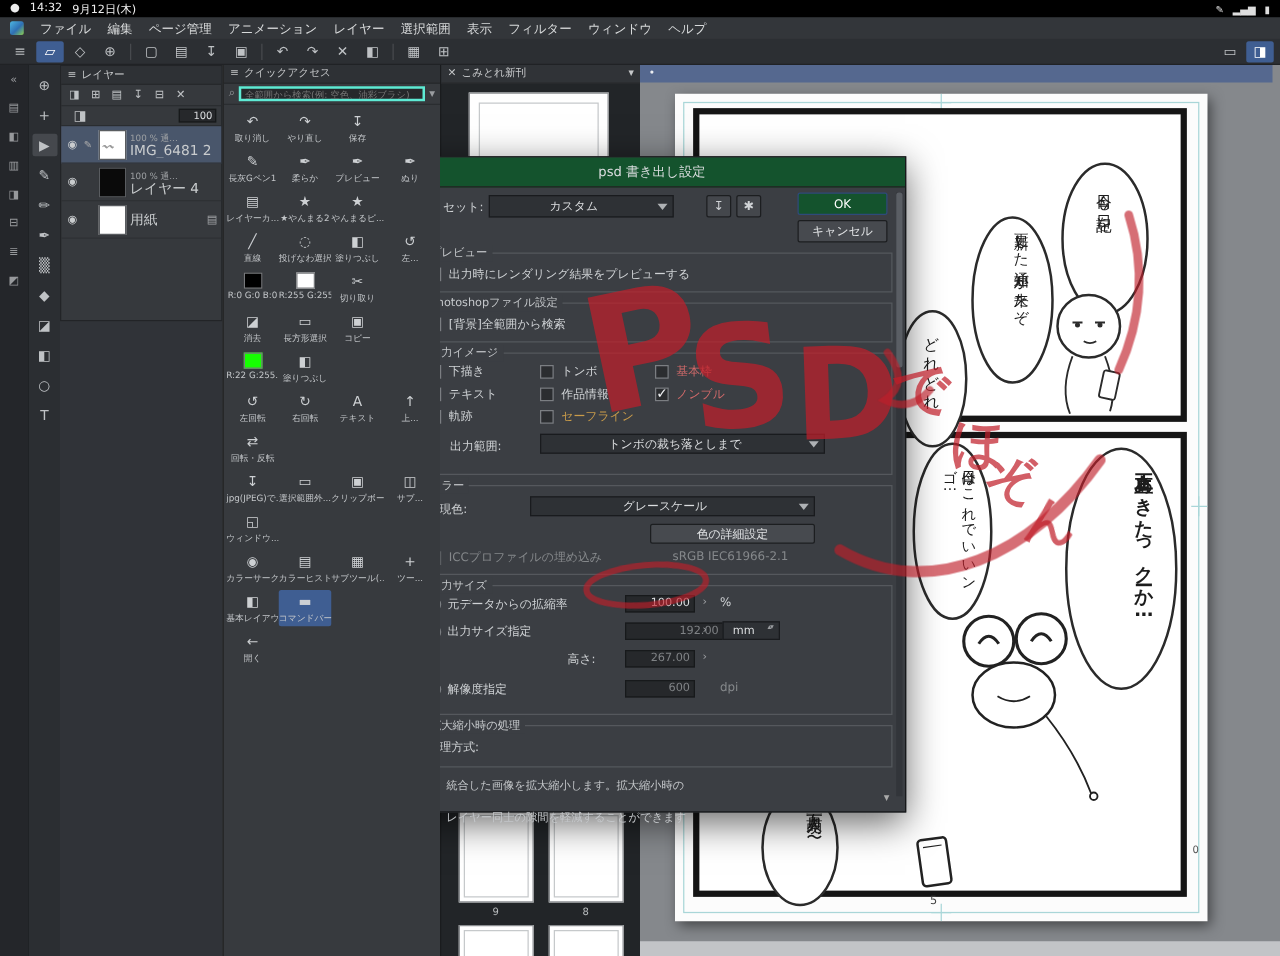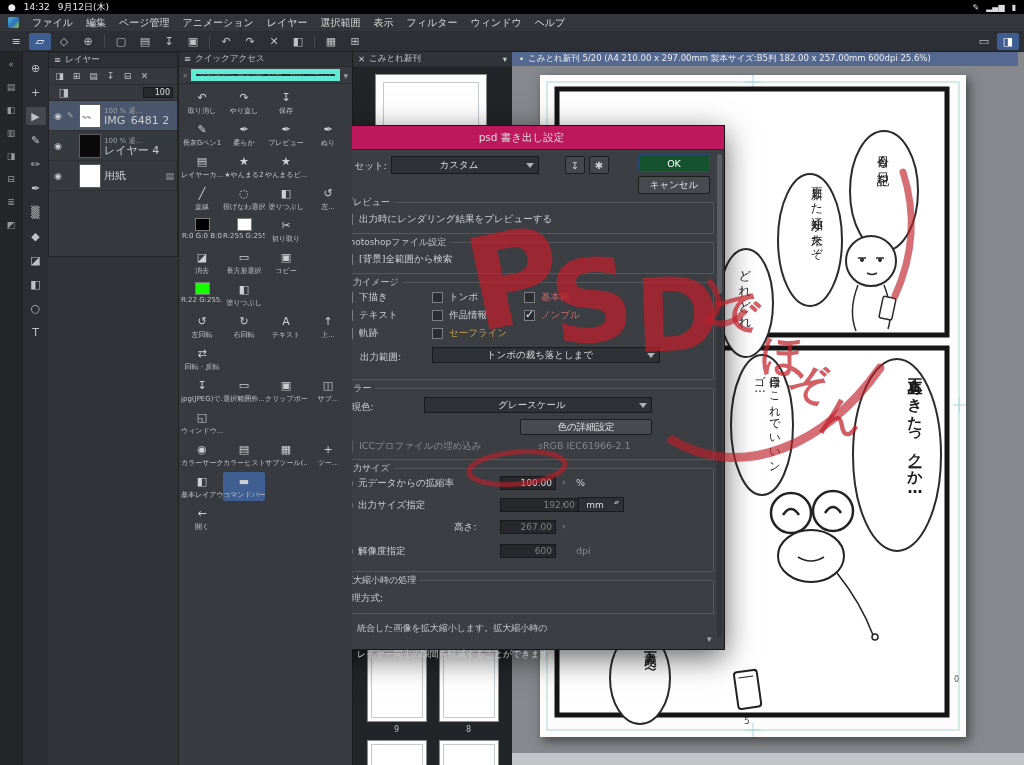--- a/index.html
+++ b/index.html
@@ -45,21 +45,21 @@
 .lthumb.sketch::after{content:"〰";position:absolute;left:2px;top:5px;color:#9a9a9a;font-size:9px}
 .lmeta{display:flex;flex-direction:column;line-height:10px;overflow:hidden;white-space:nowrap}
 .l-info{font-size:7px;color:#9da0a3}
 .l-name{font-size:11px}
 .lpage-ic{margin-left:auto;font-size:9px;color:#9da0a3}
 .under-lpanel{position:absolute;left:48px;top:257px;bottom:0;width:130px;background:#303338;z-index:29}
 
 
 .qa{position:absolute;left:178px;top:52px;bottom:0;width:174px;background:#373a3e;border-left:1px solid #222;z-index:30;overflow:hidden}
 .qa-search{height:17px;display:flex;align-items:center;gap:3px;padding:0 4px;border-bottom:1px solid #2a2d30;font-size:9px;color:#9a9da0}
-.qa-search input{flex:1;min-width:0;height:12px;background:#26282b;border:5px solid #5eead4;color:#aeb1b4;font-size:7.5px;padding:0 3px}
+.qa-search input{flex:1;min-width:0;height:12px;background:#26282b;border:2px solid #5eead4;color:#aeb1b4;font-size:7.5px;padding:0 3px}
 .qa-rows{padding:4px 2px}
 .qa-row{display:flex;margin-bottom:3px}
 .qa-it{width:42px;display:flex;flex-direction:column;align-items:center;gap:1px;border-radius:2px;padding:2px 0 1px}
 .qa-it.sel{background:#3f5e92}
 .qa-ic{width:17px;height:15px;display:flex;align-items:center;justify-content:center;font-size:11px;color:#cdd0d3}
 .qa-sw{width:15px;height:13px;border:1px solid #77797c}
 .sw-k{background:#000}.sw-w{background:#fff}.sw-g{background:#16ff01}
 .qa-lb{font-size:7px;color:#c3c6c9;max-width:42px;overflow:hidden;white-space:nowrap}
 
 
@@ -80,21 +80,21 @@
 .docbar{position:absolute;left:512px;top:52px;right:6px;height:14px;background:#55688f;display:flex;align-items:center;gap:4px;padding:0 7px;font-size:8.5px;color:#eceef2;z-index:15;white-space:nowrap;overflow:hidden}
 .page{position:absolute;left:540px;top:75px;width:426px;height:662px;background:#fcfcfc;box-shadow:3px 4px 10px rgba(0,0,0,.5);z-index:2}
 .vtext{position:absolute;writing-mode:vertical-rl;text-orientation:upright;color:#1c1c1c;letter-spacing:1px;line-height:15px;font-size:12px}
 .vtext.big{font-size:15px;line-height:18px;font-weight:bold}
 .pageno{position:absolute;left:204px;top:641px;font-size:9px;color:#444}
 .corner{position:absolute;left:414px;top:600px;font-size:8px;color:#555}
 .canvas-scroll{position:absolute;left:512px;right:0;bottom:0;height:12px;background:#c2c4c7;z-index:3}
 
 
 .dlg{position:absolute;left:318px;top:125px;width:407px;height:525px;background:#3b3e43;border:1px solid #17181a;box-shadow:0 8px 28px rgba(0,0,0,.6);z-index:20;font-size:9.5px;color:#cfd2d5}
-.dlg-title{height:24px;background:#be185d;border-bottom:1px solid #222;display:flex;align-items:center;justify-content:center;font-size:10.5px;color:#dcdee0;position:relative}
+.dlg-title{height:24px;background:#14532d;border-bottom:1px solid #222;display:flex;align-items:center;justify-content:center;font-size:10.5px;color:#dcdee0;position:relative}
 .dlg-close{position:absolute;left:8px;top:4px;width:16px;height:16px;display:flex;align-items:center;justify-content:center;font-size:12px;color:#c5c8cb}
 .lab{position:absolute;font-size:9.5px;color:#cfd2d5;white-space:nowrap}
 .lab.red{color:#d16a6a}.lab.orange{color:#c89b4a}.lab.dim{color:#85888b}
 .dd{position:absolute;background:#2e3135;border:1px solid #191b1e;display:flex;align-items:center;justify-content:center;font-size:9.5px;color:#dcdee0;height:18px;padding-right:12px}
 .dd::after{content:"";position:absolute;right:4px;top:50%;margin-top:-2px;border-left:4px solid transparent;border-right:4px solid transparent;border-top:5px solid #aeb1b4}
 .dd.no-ar::after{display:none}
 .ud{position:absolute;right:2px;top:1px;width:7px;font-size:6px;line-height:6px;letter-spacing:-1px;white-space:normal;word-break:break-all;color:#9a9da0}
 .btn{position:absolute;height:18px;display:flex;align-items:center;justify-content:center;font-size:9.5px;border:1px solid #1c1e20;background:#474a4f;color:#e2e4e6;border-radius:2px}
 .btn.primary{background:#14532d;border-color:#2e4a7a;color:#fff}
 .tbtn{position:absolute;width:20px;height:18px;background:#44474c;border:1px solid #1c1e20;display:flex;align-items:center;justify-content:center;font-size:10px;color:#d0d3d6;border-radius:2px}
@@ -470,21 +470,20 @@
         </div>
       <div class="pm-pg tall">
           <div class="inner"></div>
         </div>
     </div>
   </div>
 
   <div class="canvas"></div>
   <div class="docbar">
     <span>•</span>
-    <span>こみとれ新刊 5/20 (A4 210.00 x 297.00mm 製本サイズ:B5判 182.00 x 257.00mm 600dpi 25.6%)</span>
   </div>
 
   <div class="page">
     <svg width="426" height="662" viewBox="0 0 426 662">
       <g stroke="#a9d6d8" stroke-width="1" fill="none">
         <rect x="7" y="7" width="412" height="648"></rect>
         <line x1="213" y1="0" x2="213" y2="13"></line>
           <line x1="205" y1="7" x2="221" y2="7"></line>
         <line x1="213" y1="648" x2="213" y2="662"></line>
           <line x1="205" y1="655" x2="221" y2="655"></line>

